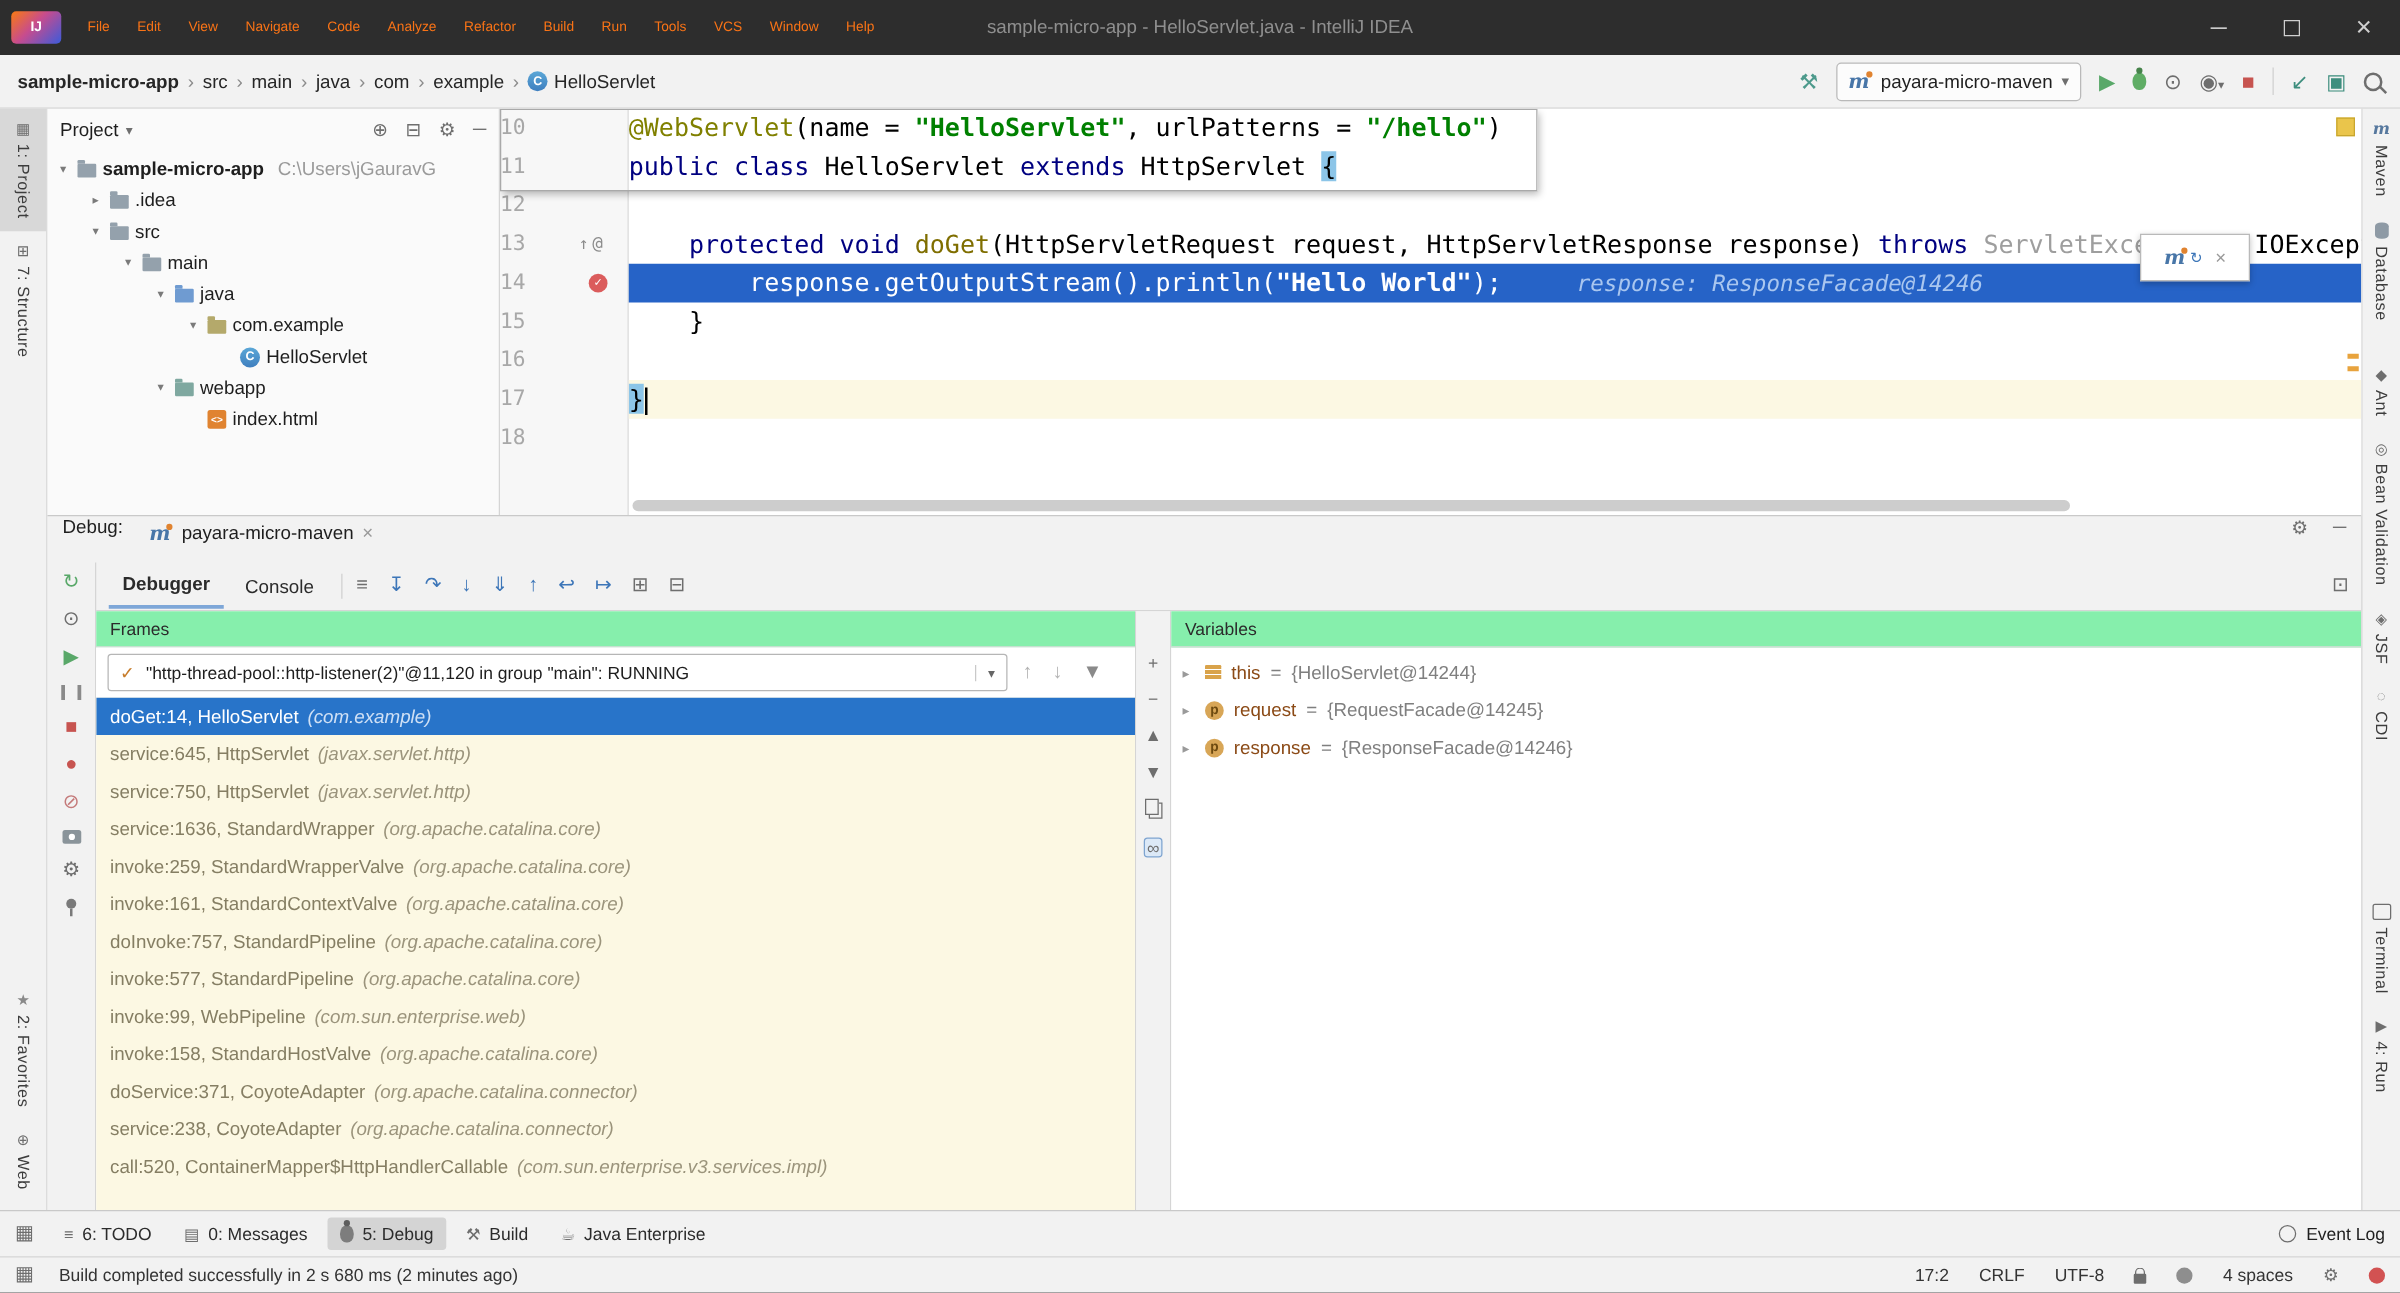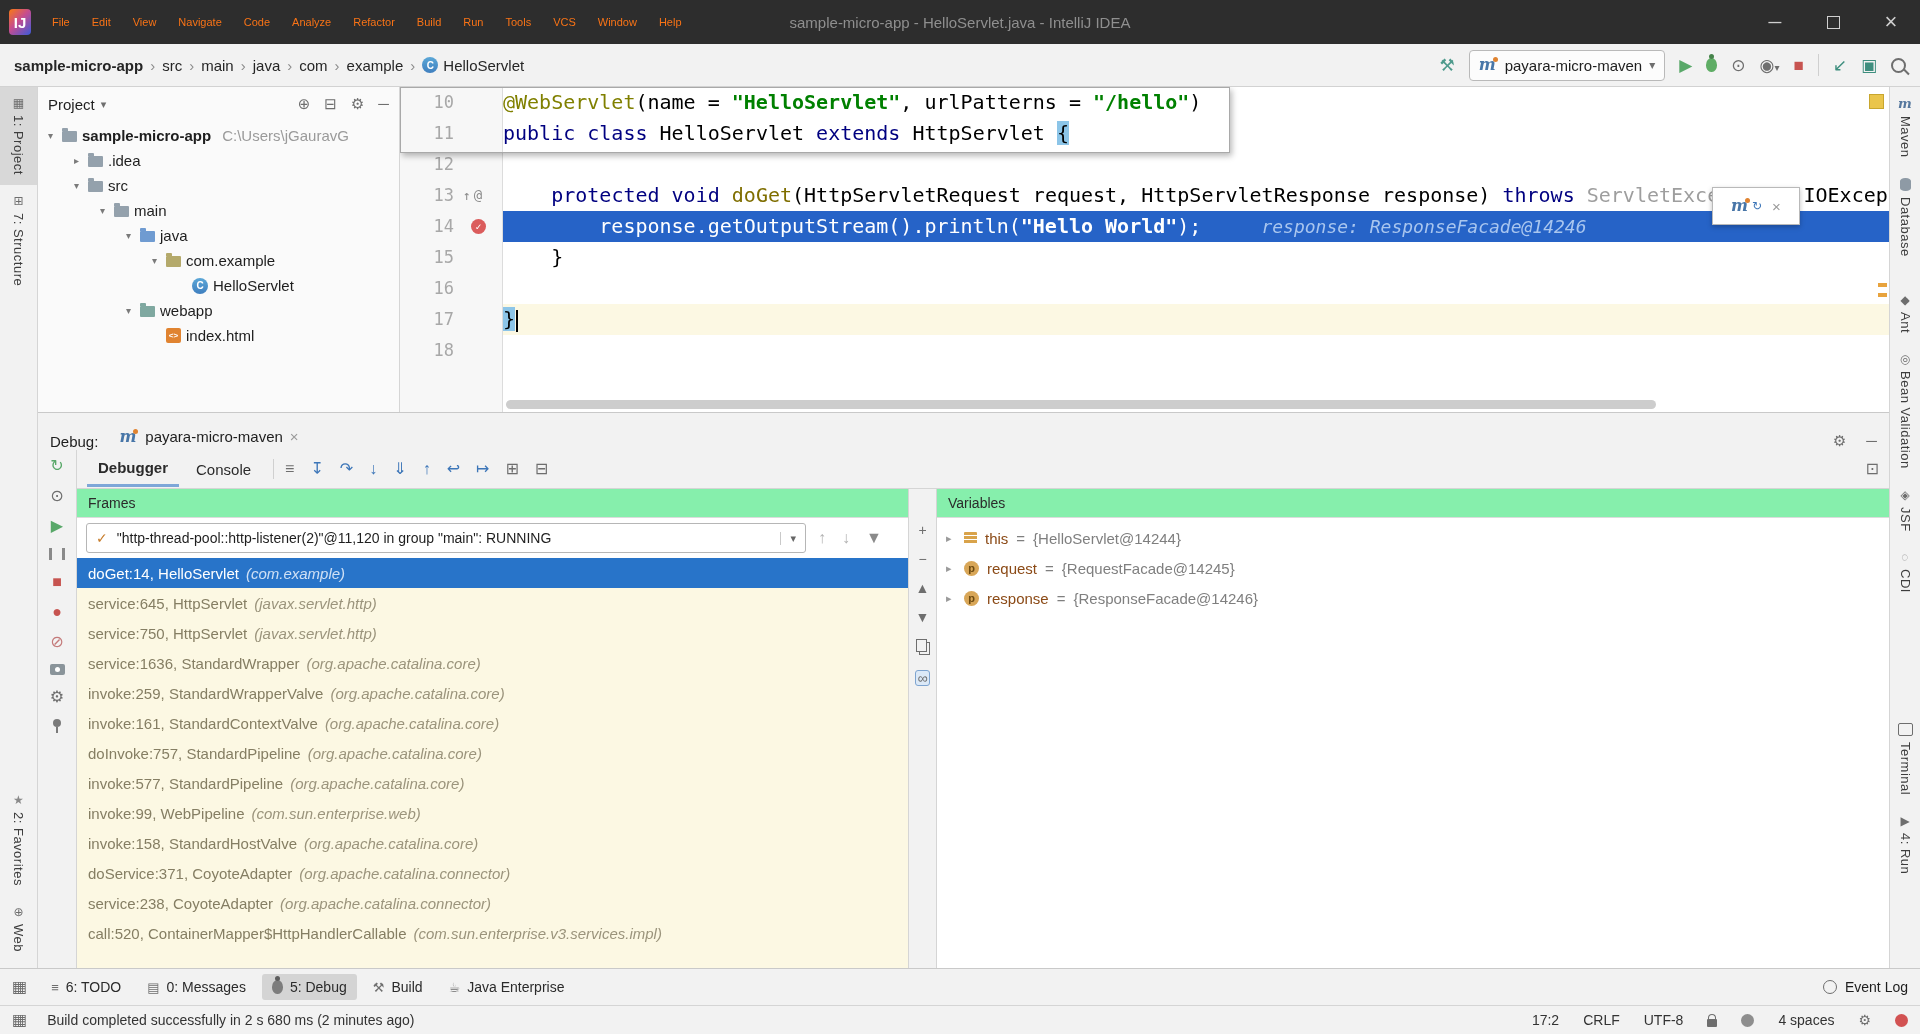--- a/index.html
+++ b/index.html
@@ -2,23 +2,23 @@
 <html><head>
 <meta charset="utf-8">
 <style>
   html,body{margin:0;padding:0;background:#555;}
   #app{position:relative;width:1920px;height:1034px;background:#f2f2f2;overflow:hidden;
        font-family:"Liberation Sans","DejaVu Sans",sans-serif;font-size:15px;color:#1e1e1e;
        display:flex;flex-direction:column;}
   .bold{font-weight:bold}
   
   .titlebar{height:44px;background:#2d2d2d;display:flex;align-items:center;position:relative;flex:none;}
-  .logo{width:22px;height:26px;margin:0 10px 0 9px;border-radius:4px;
+  .logo{width:40px;height:26px;margin:0 10px 0 9px;border-radius:4px;
         background:linear-gradient(135deg,#f97a12 0%,#c74c8e 45%,#3b5bdb 100%);
-        display:flex;align-items:center;justify-content:center;color:#fff;font-size:15px;font-weight:bold}
+        display:flex;align-items:center;justify-content:center;color:#fff;font-size:11px;font-weight:bold}
   .menu{display:flex;align-items:center}
   .menu-item{padding:3px 11px;color:#f97316;font-size:11px;cursor:default}
   .tb-title{position:absolute;left:50%;top:50%;transform:translate(-50%,-50%);color:#8f8f8f;font-size:15px;white-space:nowrap}
   .win-controls{margin-left:auto;display:flex;height:100%}
   .win-btn{width:58px;height:100%;display:flex;align-items:center;justify-content:center;color:#cfcfcf;font-size:18px}
   .maxbox{width:11px;height:11px;border:1.5px solid #cfcfcf;display:inline-block}
   
   .navbar{height:42px;background:#f2f2f2;border-bottom:1px solid #d2d2d2;display:flex;align-items:center;padding:0 14px;flex:none}
   .crumbs{display:flex;align-items:center;white-space:nowrap}
   .crumb{display:flex;align-items:center;gap:5px;color:#262626}
@@ -73,21 +73,21 @@
      color:#fff;font-size:10px;font-weight:bold;display:inline-flex;align-items:center;justify-content:center;flex:none}
   .ticon-html{width:15px;height:15px;border-radius:2px;background:#e08330;color:#fff;font-size:8px;font-weight:bold;
      display:inline-flex;align-items:center;justify-content:center;flex:none}
   .tree-path{color:#9a9a9a;margin-left:6px}
   
   .editor{flex:1;min-width:0;position:relative;background:#fff;overflow:hidden}
   .gutter-bg{position:absolute;left:0;top:0;bottom:0;width:102px;background:#f7f7f7;border-right:1px solid #dcdcdc}
   .ed-lines{position:absolute;inset:0;z-index:1}
   .ed-line{display:flex;height:31px;line-height:31px;font-family:"DejaVu Sans Mono","Liberation Mono",monospace;font-size:20px}
   .ed-gutter{width:103px;flex:none;display:flex;align-items:center}
-  .ed-num{flex:1;text-align:right;padding-right:9px;color:#a8a8a8;font-size:17px}
+  .ed-num{flex:1;padding-right:9px;color:#a8a8a8;font-size:17px}
   .ed-gicons{width:40px;flex:none;display:flex;align-items:center;gap:3px;font-size:13px}
   .ov{color:#8c8c8c}.at{color:#8c8c8c;font-size:14px}
   .bp{width:15px;height:15px;border-radius:50%;background:#db5c5c;color:#fff;font-size:10px;display:inline-flex;align-items:center;justify-content:center;margin-left:8px}
   .ed-code{flex:1;white-space:pre;overflow:hidden;min-width:0}
   .tk-kw{color:#000080;font-weight:normal}
   .tk-ann{color:#808000}
   .tk-str{color:#008000;font-weight:bold}
   .tk-pl{color:#000}
   .tk-fn{color:#7f6e00}
   .tk-muted{color:#9e9e9e}
@@ -104,21 +104,21 @@
       box-shadow:0 2px 5px rgba(0,0,0,.25);z-index:3;display:flex;align-items:center;justify-content:center;gap:10px}
   .mvn-sync{color:#3d76b8;font-size:12px;margin-left:-8px}
   .popup-close{color:#9a9a9a;font-size:15px}
   .insp-square{position:absolute;right:5px;top:7px;width:13px;height:13px;background:#eac54b;border:1px solid #c8a62e;z-index:2}
   .stripe-mark{position:absolute;right:2px;width:9px;height:4px;background:#e8a33d;z-index:2}
   .m1{top:196px}.m2{top:206px}
   .hscroll{position:absolute;left:106px;right:46px;bottom:3px;height:9px;z-index:4}
   .hthumb{width:86%;height:9px;background:#cdcdcd;border-radius:5px}
   
   .debug-panel{flex:1;display:flex;flex-direction:column;border-top:1px solid #c9c9c9;background:#f2f2f2;min-height:0}
-  .dbg-header{height:37px;flex:none;display:flex;align-items:flex-end;padding:0 12px;gap:12px}
+  .dbg-header{height:37px;flex:none;display:flex;align-items:flex-start;padding:0 12px;gap:12px}
   .dbg-tab{display:flex;align-items:center;gap:7px;padding:5px 9px}
   .tab-close{color:#9a9a9a;font-size:15px}
   .dbg-header-icons{margin-left:auto;display:flex;gap:20px;color:#6e6e6e;font-size:15px}
   .dbg-main{flex:1;display:flex;min-height:0}
   .dbg-strip{width:38px;flex:none;border-right:1px solid #d5d5d5;display:flex;flex-direction:column;align-items:center;padding-top:8px;gap:14px}
   .dbg-right{flex:1;display:flex;flex-direction:column;min-width:0}
   .dbg-toolbar{height:38px;flex:none;display:flex;align-items:center;gap:6px;padding:0 10px;border-bottom:1px solid #d5d5d5}
   .dbg-tabbtn{padding:8px 11px;font-size:15px;color:#2b2b2b}
   .dbg-tabbtn.active{border-bottom:3px solid #7ea7d8;font-weight:bold}
   .tsep{width:1px;height:20px;background:#d0d0d0;margin:0 5px}

